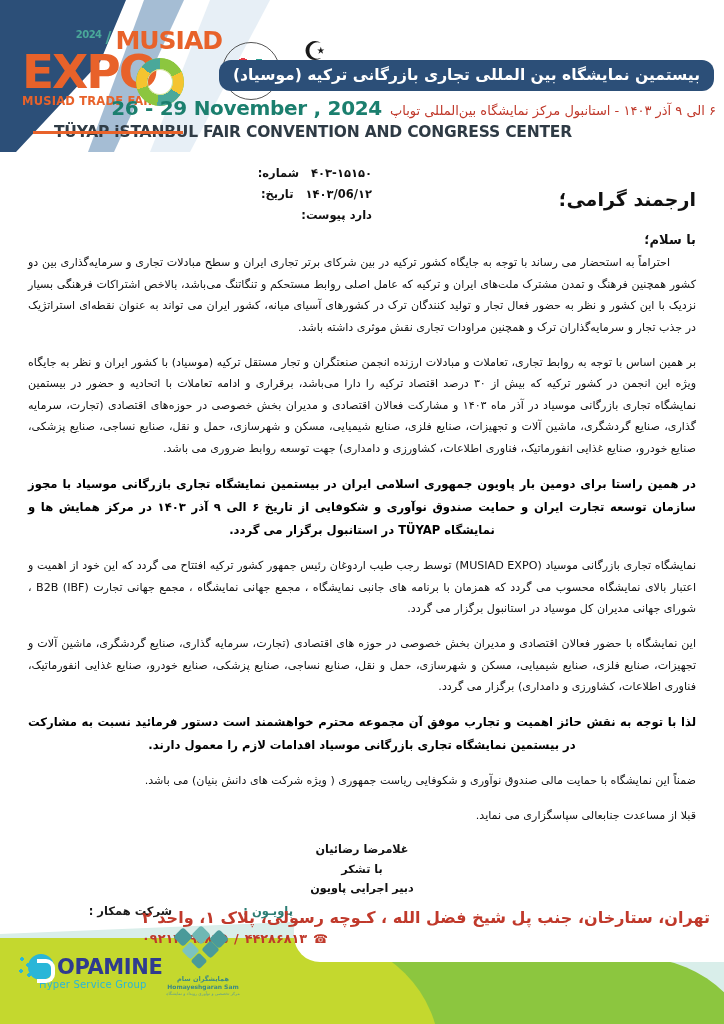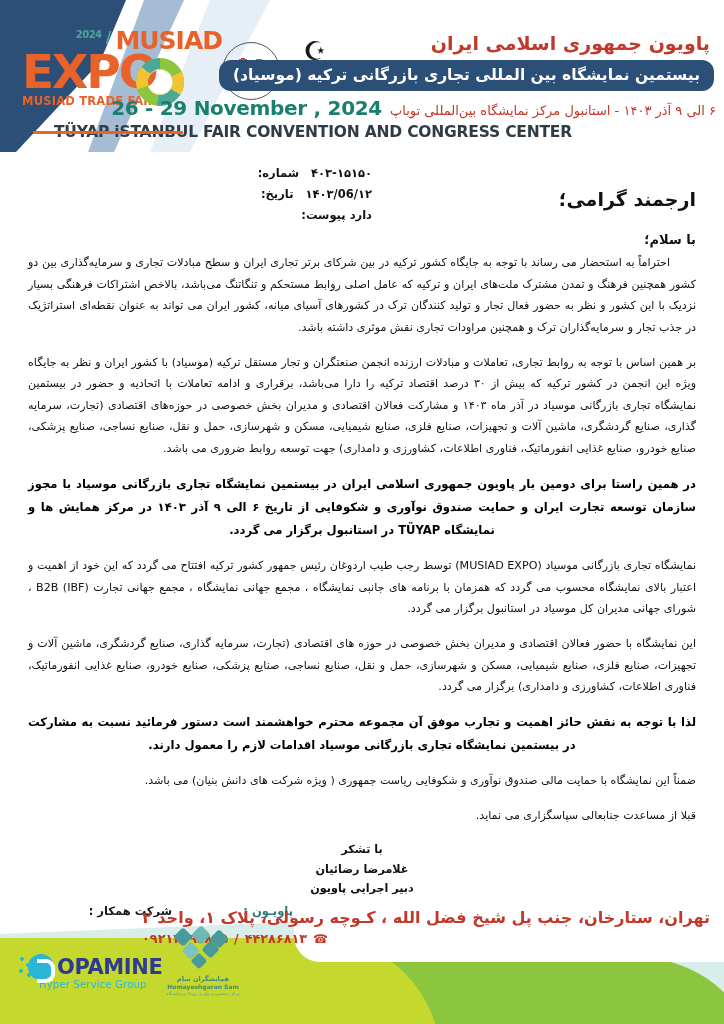--- a/index.html
+++ b/index.html
@@ -295,21 +295,20 @@
     <div class="emblem-iran">
       <div class="tulip">☪</div>
       <div class="lines">
         <i></i>
           <i></i>
           <i></i>
           <i></i>
       </div>
     </div>
 
-    <div class="hdr-title">پاویون جمهوری اسلامی ایران</div>
     <div class="hdr-banner">بیستمین نمایشگاه بین المللی تجاری بازرگانی ترکیه (موسیاد)</div>
     <div class="hdr-dateline">
       <span class="hdr-date-fa">۶ الی ۹ آذر ۱۴۰۳ - استانبول مرکز نمایشگاه بین‌المللی توباپ</span>
       <span class="hdr-date-en">26 - 29 November , 2024</span>
     </div>
     <div class="hdr-venue">TÜYAP iSTANBUL FAIR CONVENTION AND CONGRESS CENTER</div>
     <div class="hdr-rule"></div>
   </div>
 
   <div class="meta">
@@ -337,22 +336,22 @@
     <p class="para">بر همین اساس با توجه به روابط تجاری، تعاملات و مبادلات ارزنده انجمن صنعتگران و تجار مستقل ترکیه (موسیاد) با کشور ایران و نظر به جایگاه ویژه این انجمن در کشور ترکیه که بیش از ۳۰ درصد اقتصاد ترکیه را دارا می‌باشد، برقراری و ادامه تعاملات با اتحادیه و حضور در بیستمین نمایشگاه تجاری بازرگانی موسیاد در آذر ماه ۱۴۰۳ و مشارکت فعالان اقتصادی و مدیران بخش خصوصی در حوزه‌های اقتصادی (تجارت،  سرمایه گذاری، صنایع گردشگری، ماشین آلات و تجهیزات، صنایع فلزی، صنایع شیمیایی، مسکن و شهرسازی، حمل و نقل، صنایع نساجی، صنایع پزشکی، صنایع خودرو، صنایع غذایی انفورماتیک، فناوری اطلاعات، کشاورزی و دامداری) جهت توسعه روابط ضروری می باشد.</p>
     <p class="bold">در همین راستا برای دومین بار پاویون جمهوری اسلامی ایران در بیستمین نمایشگاه تجاری بازرگانی موسیاد با مجوز سازمان توسعه تجارت ایران و حمایت صندوق نوآوری و شکوفایی از تاریخ ۶ الی ۹ آذر ۱۴۰۳ در مرکز همایش ها و نمایشگاه TÜYAP در استانبول برگزار می گردد.</p>
     <p class="para">نمایشگاه تجاری بازرگانی موسیاد (MUSIAD EXPO) توسط رجب طیب اردوغان رئیس جمهور کشور ترکیه افتتاح می گردد که این خود از اهمیت و اعتبار بالای نمایشگاه محسوب می گردد که همزمان با برنامه های جانبی نمایشگاه ، مجمع جهانی نمایشگاه ، مجمع جهانی تجارت (IBF)  B2B ، شورای جهانی مدیران کل موسیاد در استانبول برگزار می گردد.</p>
     <p class="para">این نمایشگاه با حضور فعالان اقتصادی و مدیران بخش خصوصی در حوزه های اقتصادی (تجارت،  سرمایه گذاری، صنایع گردشگری، ماشین آلات و تجهیزات، صنایع فلزی، صنایع شیمیایی، مسکن و شهرسازی، حمل و نقل، صنایع نساجی، صنایع پزشکی، صنایع خودرو، صنایع غذایی انفورماتیک، فناوری اطلاعات، کشاورزی و دامداری) برگزار می گردد.</p>
     <p class="bold">لذا با توجه به نقش حائز اهمیت و تجارب موفق آن مجموعه محترم خواهشمند است دستور فرمائید نسبت به مشارکت در بیستمین نمایشگاه تجاری بازرگانی موسیاد اقدامات لازم را معمول دارند.</p>
     <p class="para center-line">ضمناً این نمایشگاه با حمایت مالی صندوق نوآوری و شکوفایی ریاست جمهوری ( ویژه شرکت های دانش بنیان) می باشد.</p>
     <p class="para center-line">قبلا از مساعدت جنابعالی سپاسگزاری می نماید.</p>
   </div>
 
   <div class="signature">
+    <span class="ln">غلامرضا رضائیان</span>
     <span class="ln">با تشکر</span>
-    <span class="ln">غلامرضا رضائیان</span>
     <span class="ln">دبیر اجرایی پاویون</span>
   </div>
 
   <div class="lbl-mojri">مجـری پاویـون :</div>
   <div class="lbl-hamkar">شرکت همکار :</div>
 
   <div class="footer">
     <div class="f-teal"></div>
     <div class="f-green"></div>
     <div class="f-lime"></div>

